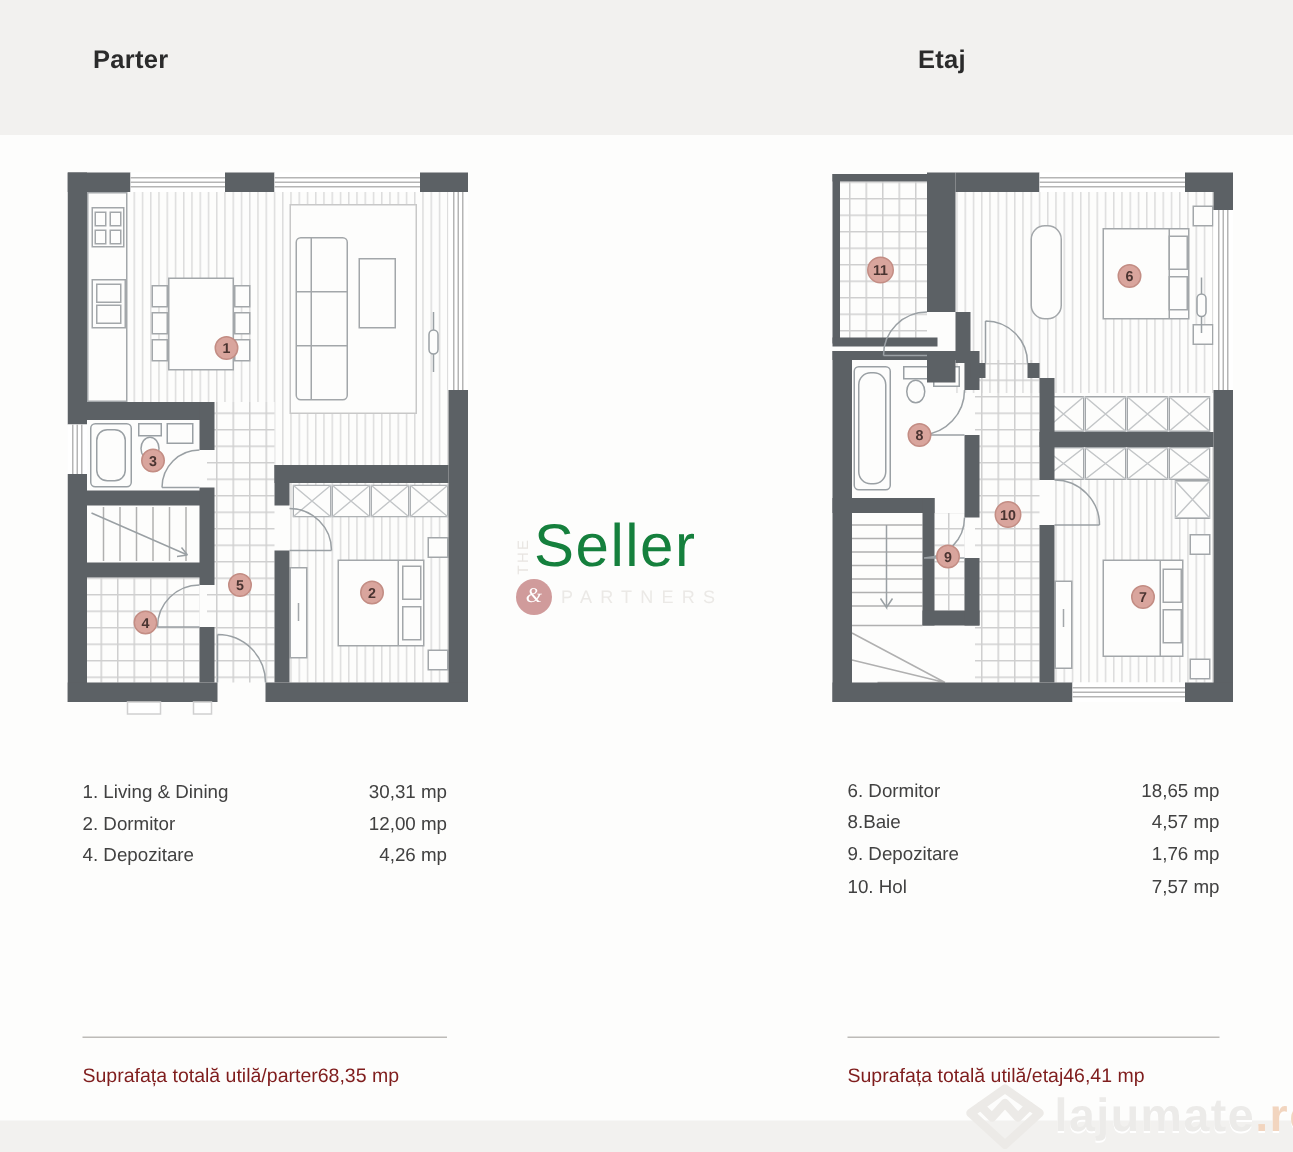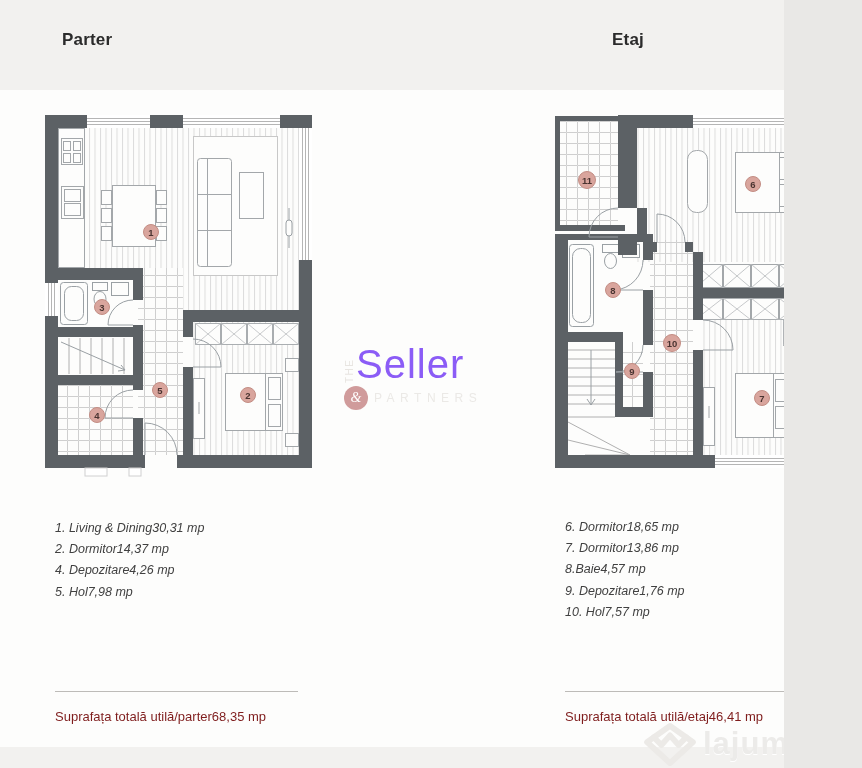--- a/index.html
+++ b/index.html
@@ -1,38 +1,38 @@
 <!DOCTYPE html>
 <html><head>
 <meta charset="utf-8">
 <style>
   html,body{margin:0;padding:0;background:#e9e8e6;}
-  .stage{position:relative;width:784px;height:768px;background:#fdfdfc;overflow:hidden;
+  .stage{position:relative;width:862px;height:768px;background:#fdfdfc;overflow:hidden;
          font-family:"Liberation Sans",sans-serif;}
   .band{position:absolute;left:0;right:0;background:#f2f1ef;}
   .band.top{top:0;height:90px;}
   .band.bottom{bottom:0;height:21px;}
   .plan-title{position:absolute;font-size:17px;font-weight:600;color:#2b2b2b;letter-spacing:.2px;}
   .plan-title.left{left:62px;top:30px;}
   .plan-title.right{left:572px;top:30px;margin-left:40px;}
   .plans{position:absolute;left:45px;top:110px;}
   .legend{position:absolute;font-size:12.5px;color:#414141;}
   .legend.parter{left:55px;top:522px;width:243px;}
   .legend.etaj{left:565px;top:521px;width:248px;}
-  .legend-row{display:flex;justify-content:flex-start;margin-bottom:8.2px;line-height:13px;font-style:italic;}
+  .legend-row{display:flex;justify-content:space-between;margin-bottom:8.2px;line-height:13px;}
   .legend.etaj .legend-row:nth-of-type(6){margin-top:5px;}
   .total{position:absolute;border-top:1px solid #bdbbb8;padding-top:17px;display:flex;
          justify-content:flex-start;font-size:13px;color:#7f1d1d;}
   .total.parter{left:55px;top:691px;width:243px;}
   .total.etaj{left:565px;top:691px;width:248px;}
   .watermark{position:absolute;left:344px;top:346px;width:175px;user-select:none;}
   .wm-top{display:flex;align-items:flex-end;}
   .wm-the{writing-mode:vertical-rl;transform:rotate(180deg);font-size:10px;letter-spacing:1.5px;
           color:#e8e5e1;height:36px;margin-right:1px;}
-  .wm-name{font-size:40px;line-height:37px;color:#8b5cf6;letter-spacing:1px;}
+  .wm-name{font-size:40px;line-height:37px;color:#15803d;letter-spacing:1px;}
   .wm-bottom{display:flex;align-items:center;margin-top:3px;}
   .wm-amp{width:24px;height:24px;border-radius:50%;background:#d09b9b;color:#fff;font-size:14px;
           display:flex;align-items:center;justify-content:center;
           font-family:"Liberation Serif",serif;font-style:italic;flex:0 0 24px;}
   .wm-partners{font-size:12px;letter-spacing:5.5px;color:#ebe9e6;margin-left:6px;white-space:nowrap;}
   .brand{position:absolute;left:642px;top:722px;display:flex;align-items:center;gap:5px;}
   .brand-text{font-size:31px;font-weight:700;color:#ecebe9;letter-spacing:1px;
               text-shadow:0 1px 0 #ffffff;}
   .brand-tld{color:#f2d5bf;}
 </style>
@@ -328,46 +328,38 @@
 
   <div class="legend parter">
 
       <div class="legend-row">
         <span>1. Living &amp; Dining</span>
         <span>30,31 mp</span>
       </div>
 
       <div class="legend-row">
         <span>2. Dormitor</span>
-        <span>14,37 mp</span>
+        <span>12,00 mp</span>
       </div>
 
 
       <div class="legend-row">
         <span>4. Depozitare</span>
         <span>4,26 mp</span>
       </div>
 
-      <div class="legend-row">
-        <span>5. Hol</span>
-        <span>7,98 mp</span>
-      </div>
     </div>
 
   <div class="legend etaj">
 
       <div class="legend-row">
         <span>6. Dormitor</span>
         <span>18,65 mp</span>
       </div>
 
-      <div class="legend-row">
-        <span>7. Dormitor</span>
-        <span>13,86 mp</span>
-      </div>
 
       <div class="legend-row">
         <span>8.Baie</span>
         <span>4,57 mp</span>
       </div>
 
       <div class="legend-row">
         <span>9. Depozitare</span>
         <span>1,76 mp</span>
       </div>

